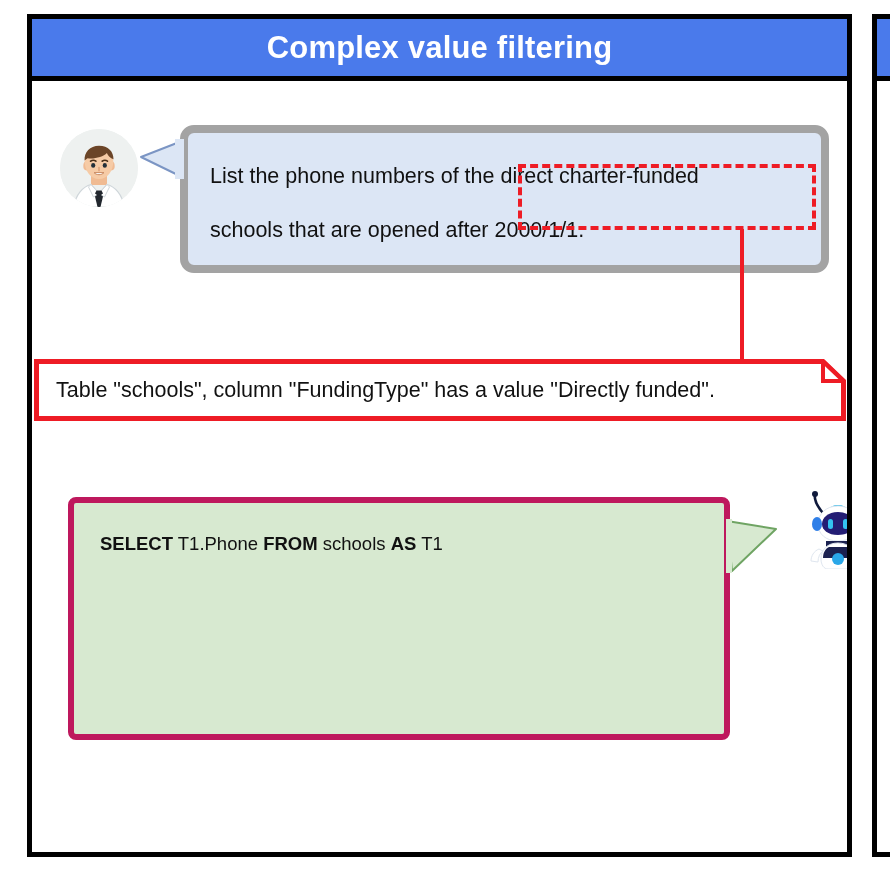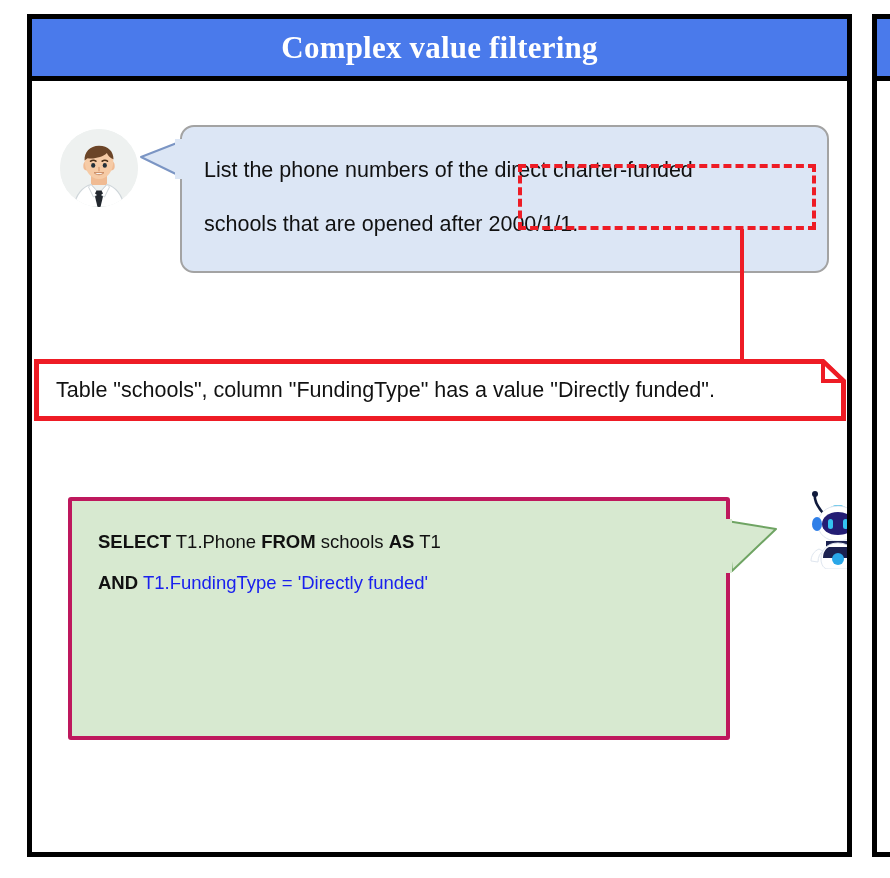--- a/index.html
+++ b/index.html
@@ -49,21 +49,20 @@
     align-items: center;
     justify-content: center;
   }
   .panel-title {
     color: #ffffff;
     font-size: 31px;
     font-weight: bold;
     letter-spacing: 0.2px;
     text-align: center;
     white-space: nowrap;
-    font-family: Liberation Serif, serif;
   }
 
   .panel-body {
     position: absolute;
     left: 0;
     top: 62px;
     right: 0;
     bottom: 0;
   }
 
@@ -79,21 +78,21 @@
   #user-avatar { left: 28px; top: 48px; }
 
   
   #question-bubble {
     position: absolute;
     left: 148px;
     top: 44px;
     width: 649px;
     height: 148px;
     background: #dce6f5;
-    border: 2px solid #a3a3a3;
+    border: 8px solid #a3a3a3;
     border-radius: 14px;
     box-sizing: border-box;
     padding: 16px 20px 0 22px;
   }
   .q-line {
     font-size: 21.5px;
     color: #111111;
     line-height: 54px;
     white-space: nowrap;
   }
@@ -156,22 +155,22 @@
   }
 
   
   #sql-bubble {
     position: absolute;
     left: 36px;
     top: 416px;
     width: 662px;
     height: 243px;
     background: #d7e9d0;
-    border: 4px solid #be185d;
-    border-radius: 3px;
+    border: 6px solid #be185d;
+    border-radius: 8px;
     box-sizing: border-box;
     padding: 20px 0 0 26px;
   }
   .sql-line {
     font-size: 18.5px;
     color: #111111;
     line-height: 41px;
     white-space: nowrap;
   }
   .sql-line .kw { font-weight: bold; color: #111111; }
@@ -263,23 +262,20 @@
         <path d="M2.5 2.5 H789 L809.5 22 V59.5 H2.5 Z" fill="#ffffff" stroke="#ee1c25" stroke-width="5" stroke-linejoin="miter"></path>
         <path d="M789 2.5 V22 H809.5 Z" fill="#ffffff" stroke="#ee1c25" stroke-width="4" stroke-linejoin="miter"></path>
       </svg>
       <div id="note-text">Table "schools", column "FundingType" has a value "Directly funded".</div>
     </div>
 
     <div id="sql-bubble">
       <div class="sql-line">
         <span class="kw">SELECT</span><span> T1.Phone </span><span class="kw">FROM</span><span> schools </span><span class="kw">AS</span><span> T1</span>
       </div>
-      <div class="sql-line">
-        <span class="kw">AND</span><span class="hl"> T1.FundingType = 'Directly funded'</span>
-      </div>
     </div>
 
     <svg id="sql-tail" viewBox="0 0 52 66">
       <path d="M1 6 L50 14 L6 56 Z" fill="#d7e9d0" stroke="#6fa463" stroke-width="2" stroke-linejoin="round"></path>
       <rect x="0" y="4" width="6" height="54" fill="#d7e9d0"></rect>
     </svg>
 
     <div class="robot" id="bot-avatar">
       <svg viewBox="0 0 64 78" width="64" height="78" aria-hidden="true">
 

